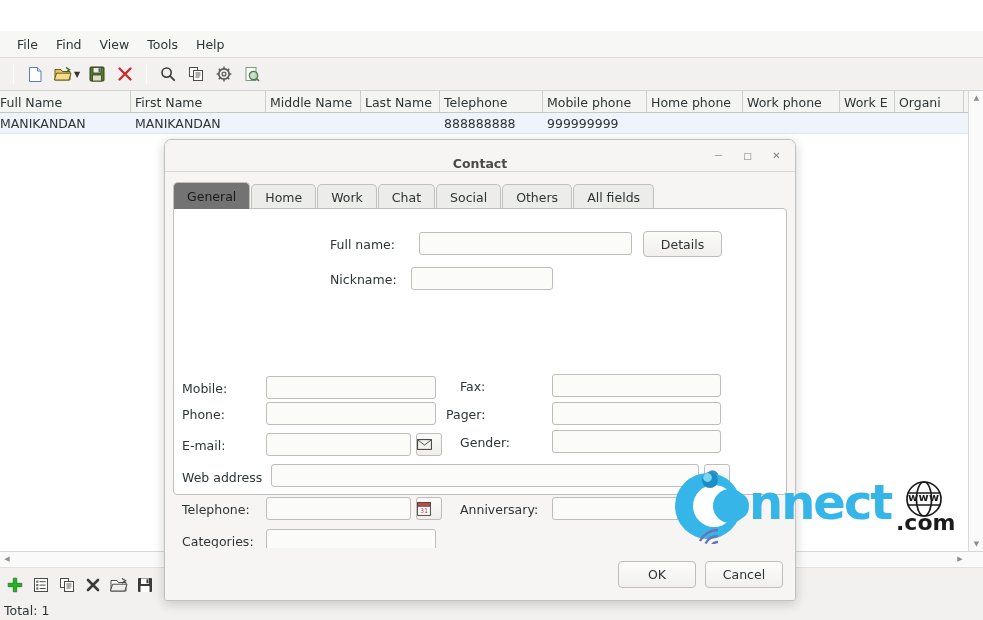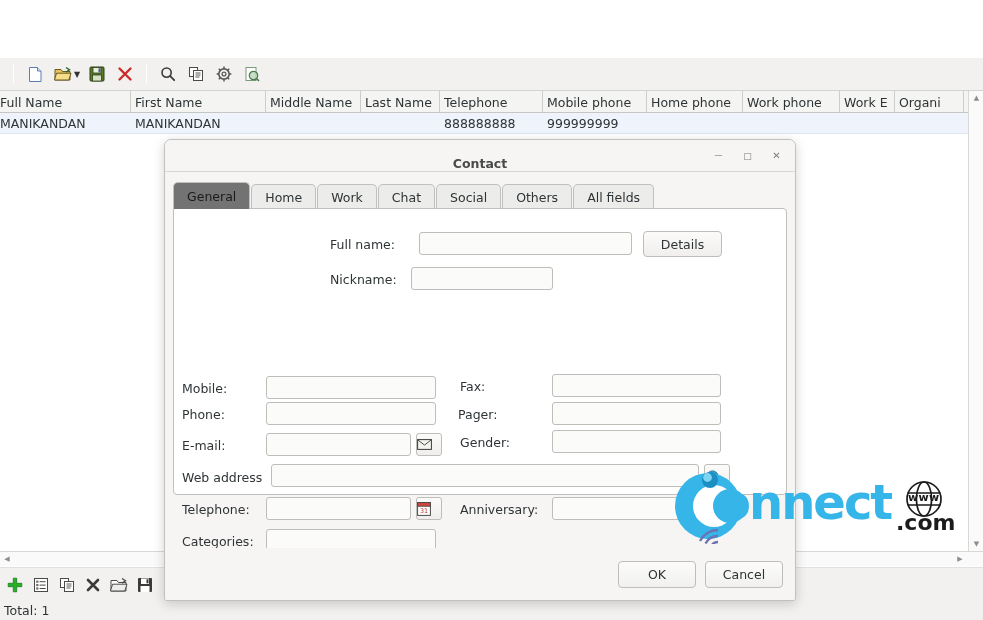--- a/index.html
+++ b/index.html
@@ -268,20 +268,27 @@
     font-size: 22px; font-weight: bold; color: #1b1b1b;
     font-family: "DejaVu Sans", "Liberation Sans", sans-serif;
   }
 </style>
 </head>
 <body>
 
 <div id="app">
 
 
+  <div class="menubar">
+    <div class="menu-item">File</div>
+    <div class="menu-item">Find</div>
+    <div class="menu-item">View</div>
+    <div class="menu-item">Tools</div>
+    <div class="menu-item">Help</div>
+  </div>
 
   <div class="toolbar">
     <div class="tb-sep"></div>
     <div class="tb-btn">
       <svg width="16" height="17" viewBox="0 0 16 17">
         <path d="M2.5 1.5h8l3.5 3.5v10.5h-11.5z" fill="#ffffff" stroke="#5a7fb5" stroke-width="1"></path>
         <path d="M10.5 1.5v3.5h3.5" fill="#dce8f7" stroke="#5a7fb5" stroke-width="1"></path>
       </svg>
     </div>
     <div class="tb-btn">
@@ -449,21 +456,21 @@
       <span class="field-label" style="left:156px; top:63px;">Nickname:</span>
       <input class="tinput" style="left: 237px; top: 58px; width: 142px;" value="">
 
       <span class="field-label" style="left:8px; top:172px;">Mobile:</span>
       <input class="tinput" style="left: 92px; top: 167px; width: 170px;" value="">
       <span class="field-label" style="left:286px; top:170px;">Fax:</span>
       <input class="tinput" style="left: 378px; top: 165px; width: 169px;" value="">
 
       <span class="field-label" style="left:8px; top:198px;">Phone:</span>
       <input class="tinput" style="left: 92px; top: 193px; width: 170px;" value="">
-      <span class="field-label" style="left:284px; top:198px;">Pager:</span>
+      <span class="field-label" style="left:272px; top:198px;">Pager:</span>
       <input class="tinput" style="left: 378px; top: 193px; width: 169px;" value="">
 
       <span class="field-label" style="left:8px; top:229px;">E-mail:</span>
       <input class="tinput" style="left: 92px; top: 224px; width: 145px;" value="">
       <div class="iconbtn" style="left:242px; top:224px;">
         <svg width="15" height="11" viewBox="0 0 15 11">
           <rect x="0.6" y="0.6" width="13.8" height="9.8" fill="#f2f2ef" stroke="#3a3a38"></rect>
           <path d="M0.8 0.9l6.7 5.2 6.7-5.2" fill="none" stroke="#3a3a38" stroke-width="0.9"></path>
         </svg>
       </div>

